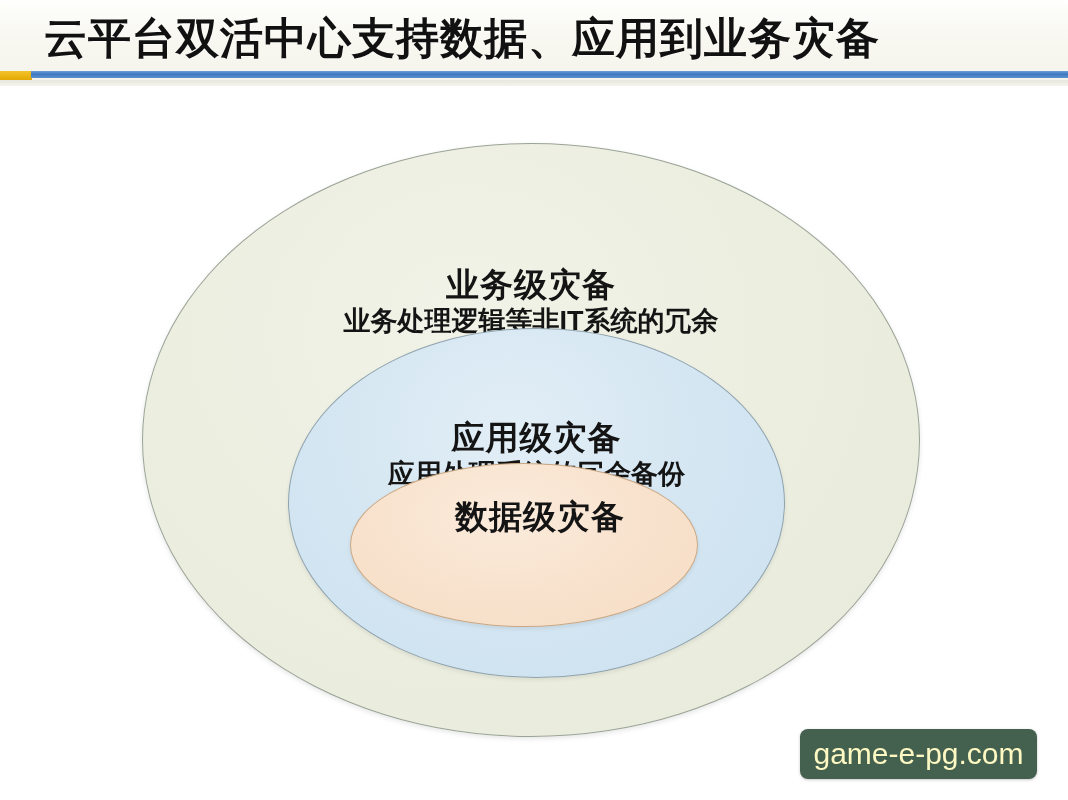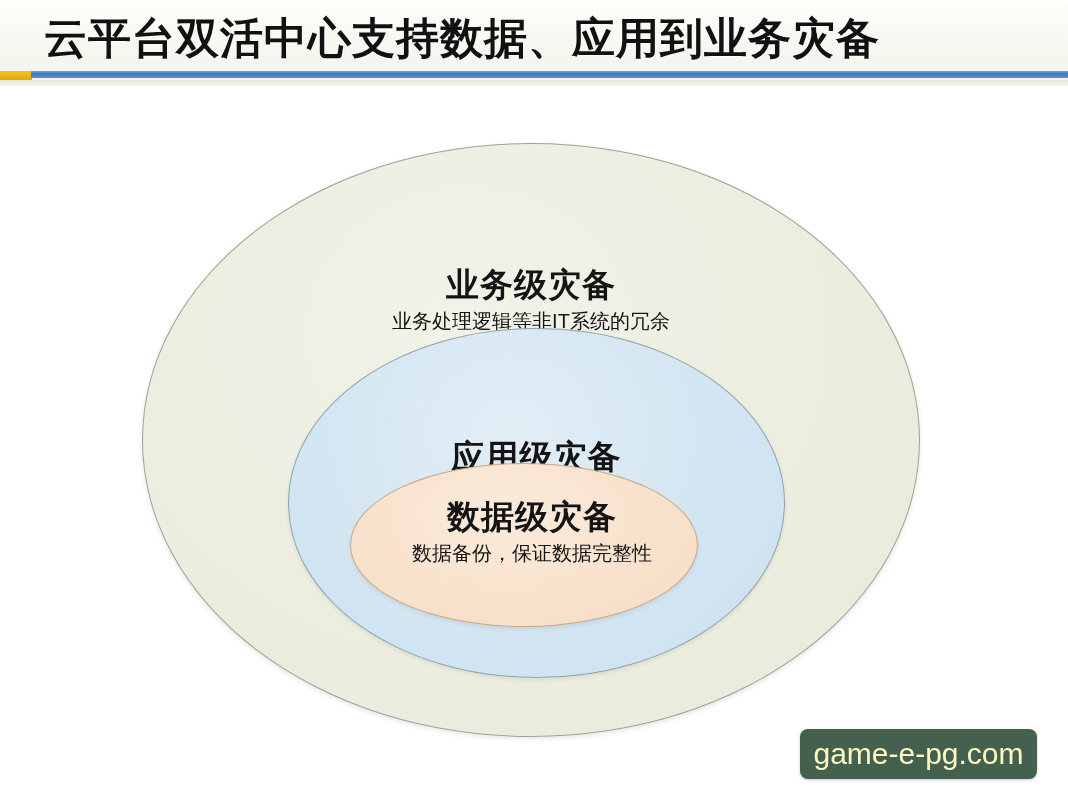--- a/index.html
+++ b/index.html
@@ -127,28 +127,28 @@
     color: #141414;
     white-space: nowrap;
   }
   .ring-heading {
     font-size: 33px;
     font-weight: bold;
     line-height: 42px;
     letter-spacing: 1px;
   }
   .ring-sub {
-    font-size: 20px;
-    font-weight: normal;
+    font-size: 27px;
+    font-weight: bold;
     line-height: 30px;
     letter-spacing: 0px;
   }
   .text-outer  { left: 0; top: 120px; }
-  .text-middle { left: 0; top: 88px; margin-top: 19px; }
-  .text-inner  { left: 8px; top: 32px; }
+  .text-middle { left: 0; top: 88px; }
+  .text-inner  { left: 16px; top: 32px; }
 
   
   .watermark {
     position: absolute;
     left: 800px;
     top: 729px;
     width: 237px;
     height: 50px;
     background: #44604f;
     border-radius: 8px;
@@ -191,21 +191,20 @@
     <div class="ring ring-middle">
       <div class="ring-text text-middle">
         <div class="ring-heading">应用级灾备</div>
         <div class="ring-sub">应用处理系统的冗余备份</div>
       </div>
     </div>
 
     <div class="ring ring-inner">
       <div class="ring-text text-inner">
         <div class="ring-heading">数据级灾备</div>
-        <div class="ring-sub">数据备份，保证数据完整性</div>
       </div>
     </div>
 
   </div>
 
   <div class="watermark">
     <span class="watermark-text">game-e-pg.com</span>
   </div>
 
 </div>

